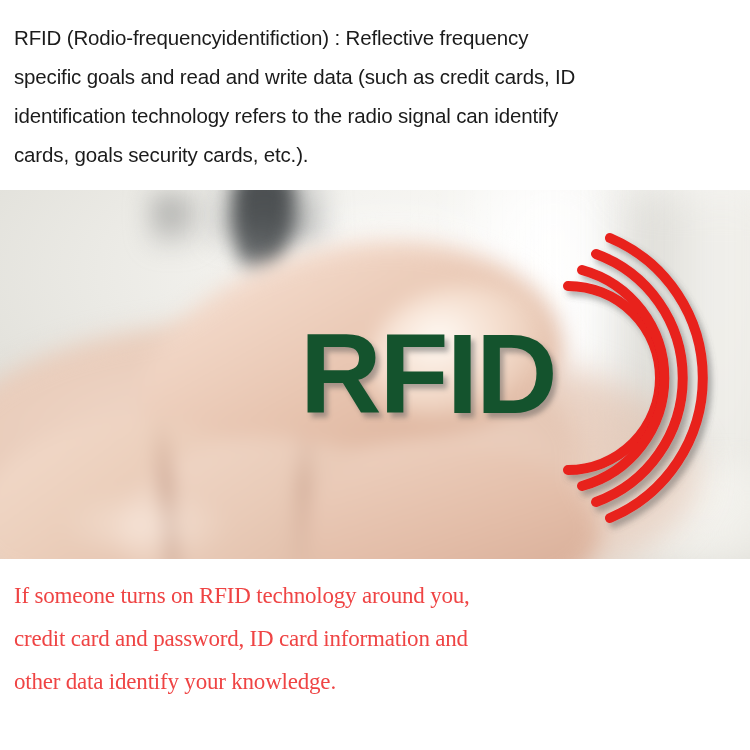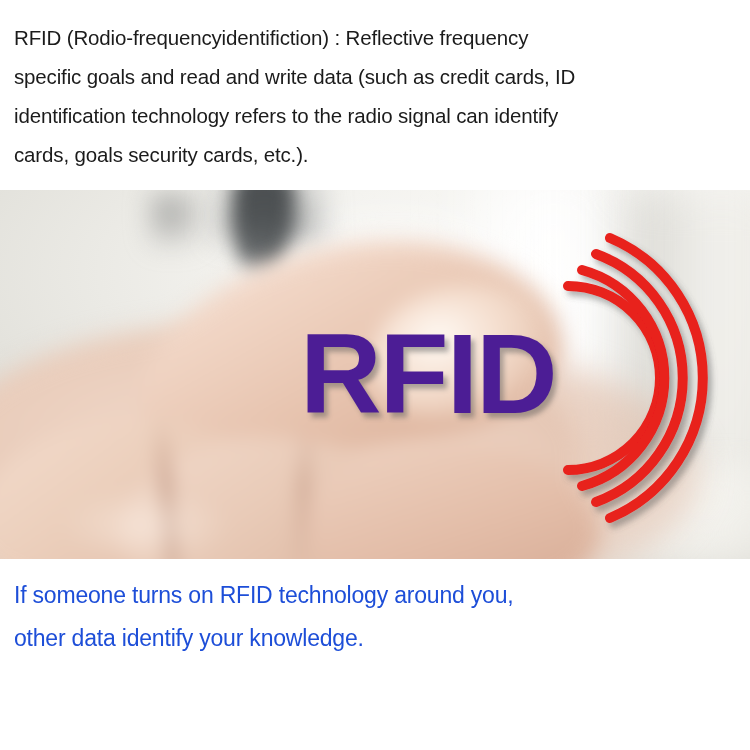--- a/index.html
+++ b/index.html
@@ -225,40 +225,41 @@
   }
   .logo-text {
     position: absolute;
     left: 300px;
     top: 128px;
     font-family: "Liberation Sans", sans-serif;
     font-weight: bold;
     font-size: 113px;
     line-height: 1;
     letter-spacing: -2px;
-    color: #4c1d95;
+    color: #14532d;
     text-shadow: 4px 5px 5px rgba(85,85,85,0.45);
   }
   .waves { position: absolute; left: 0; top: 0; }
 
   
   .bottom-text {
     position: absolute;
     left: 0; top: 559px;
     width: 750px;
     height: 191px;
     background: #ffffff;
     padding: 15px 14px 0 14px;
   }
   .bottom-text p {
     font-size: 23px;
     line-height: 43px;
-    color: #1d4ed8;
+    color: #ef4444;
     letter-spacing: -0.2px;
     white-space: nowrap;
+    font-family: Liberation Serif, serif;
   }
 </style>
 </head>
 <body>
 
 <div class="page">
 
   <div class="top-text">
     <p>RFID (Rodio-frequencyidentifiction) : Reflective frequency</p>
     <p>specific goals and read and write data (such as credit cards, ID</p>
@@ -306,16 +307,17 @@
           <path d="M 596 64  A 132 132 0 0 1 596 312"></path>
           <path d="M 610 48  A 152 152 0 0 1 610 328"></path>
         </g>
       </svg>
     </div>
 
   </div>
 
   <div class="bottom-text">
     <p>If someone turns on RFID technology around you,</p>
+    <p>credit card and password, ID card information and</p>
     <p>other data identify your knowledge.</p>
   </div>
 
 </div>
 
 </body></html>

